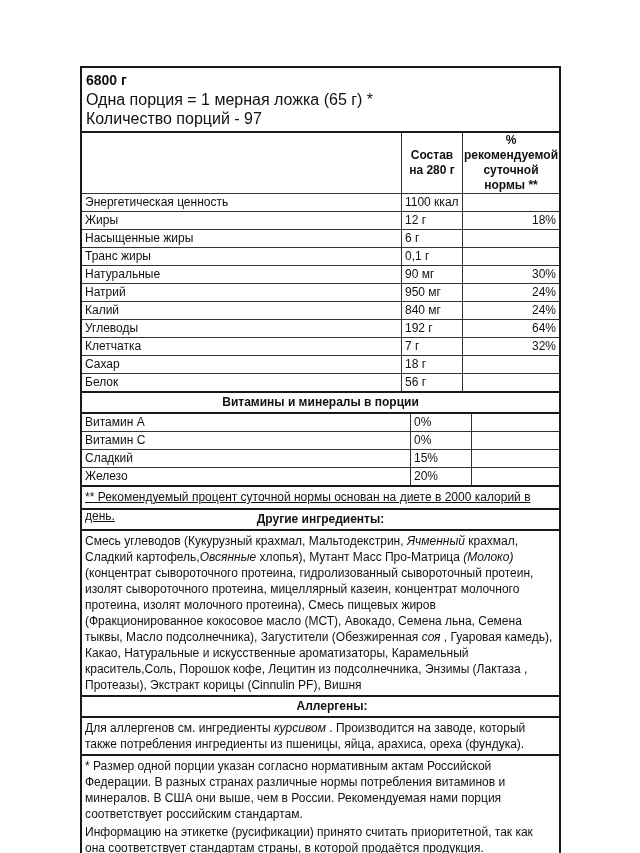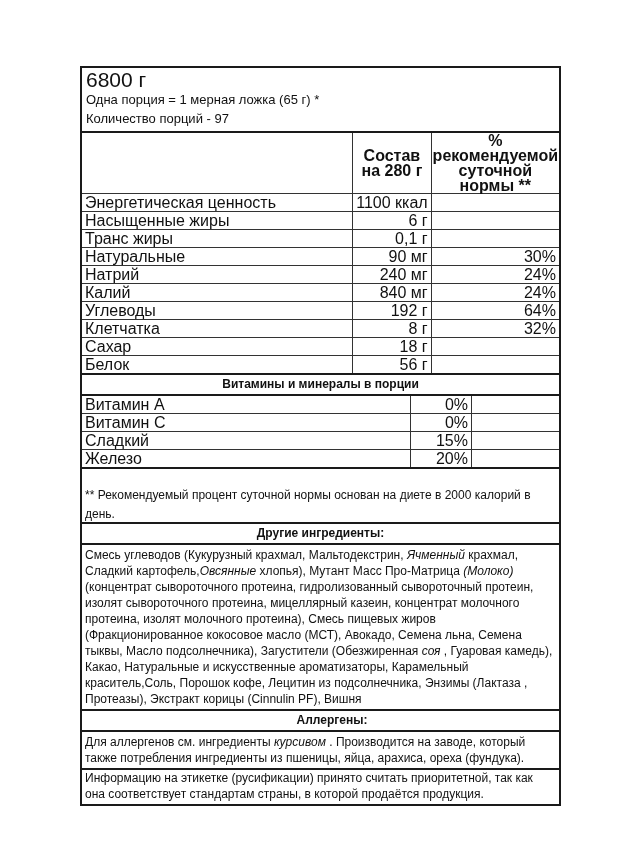--- a/index.html
+++ b/index.html
@@ -1,37 +1,37 @@
 <!DOCTYPE html>
 <html><head>
 <meta charset="utf-8">
 <style>
   html, body { margin: 0; padding: 0; background: #ffffff; }
   body { width: 640px; height: 853px; position: relative; font-family: "Liberation Sans", sans-serif; color: #111; font-size: 12px; }
   .label { position: absolute; left: 80px; top: 66px; width: 481px; border: 2px solid #1a1a1a; box-sizing: border-box; }
   .block { border-bottom: 2px solid #1a1a1a; }
   .block:last-child { border-bottom: none; }
   .hdr { padding: 2px 4px 3px 4px; }
-  .hdr .weight { font-weight: normal; font-size: 21px; line-height: 20px; }
-  .hdr .line { line-height: 19px; font-size: 13px; }
+  .hdr .weight { font-weight: bold; font-size: 14px; line-height: 20px; }
+  .hdr .line { line-height: 19px; font-size: 16px; }
   table { border-collapse: collapse; width: 100%; }
-  td { border: 1px solid #333; padding: 0 3px; height: 17px; line-height: 17px; font-size: 16px; }
+  td { border: 1px solid #333; padding: 0 3px; height: 17px; line-height: 17px; font-size: 12px; }
   table tr:first-child td { border-top: none; }
   table tr td:first-child { border-left: none; }
   table tr td:last-child { border-right: none; }
   table tr:last-child td { border-bottom: none; }
   .c1 { width: 322px; }
-  .c2 { width: 54px; text-align: right; white-space: nowrap; }
+  .c2 { width: 54px; white-space: nowrap; }
   .c3 { text-align: right; }
   .colhead td { height: 58px; vertical-align: middle; }
   .colhead .c2, .colhead .c3 { text-align: center; font-weight: bold; line-height: 15px; white-space: normal; }
   .colhead .c3 { padding: 0 1px; }
   .section-title { font-weight: bold; padding: 0 3px; height: 19px; line-height: 19px; border-top: 2px solid #1a1a1a; border-bottom: 2px solid #1a1a1a; text-align: center; }
   .para { padding: 2px 3px; line-height: 16px; font-size: 12px; }
-  .note { padding: 17px 3px; height: 19px; line-height: 19px; border-top: 2px solid #1a1a1a; }
+  .note { padding: 1px 3px; height: 19px; line-height: 19px; border-top: 2px solid #1a1a1a; text-decoration: underline; }
   i { font-style: italic; }
 </style>
 </head>
 <body>
 
 <div class="label">
   <div class="block hdr">
     <div class="weight">6800 г</div>
     <div class="line">Одна порция  =  1 мерная ложка (65 г) *</div>
     <div class="line">Количество порций - 97</div>
@@ -44,52 +44,57 @@
           <td class="c1"></td>
           <td class="c2">Состав на 280 г</td>
           <td class="c3">% рекомендуемой суточной нормы **</td>
         </tr>
       <tr>
             <td class="c1">Энергетическая ценность</td>
             <td class="c2">1100 ккал</td>
             <td class="c3"></td>
           </tr>
           <tr>
+            <td class="c1">Жиры</td>
+            <td class="c2">12 г</td>
+            <td class="c3">18%</td>
+          </tr>
+          <tr>
             <td class="c1">Насыщенные жиры</td>
             <td class="c2">6 г</td>
             <td class="c3"></td>
           </tr>
           <tr>
             <td class="c1">Транс жиры</td>
             <td class="c2">0,1 г</td>
             <td class="c3"></td>
           </tr>
           <tr>
             <td class="c1">Натуральные</td>
             <td class="c2">90 мг</td>
             <td class="c3">30%</td>
           </tr>
           <tr>
             <td class="c1">Натрий</td>
-            <td class="c2">240 мг</td>
+            <td class="c2">950 мг</td>
             <td class="c3">24%</td>
           </tr>
           <tr>
             <td class="c1">Калий</td>
             <td class="c2">840 мг</td>
             <td class="c3">24%</td>
           </tr>
           <tr>
             <td class="c1">Углеводы</td>
             <td class="c2">192 г</td>
             <td class="c3">64%</td>
           </tr>
           <tr>
             <td class="c1">Клетчатка</td>
-            <td class="c2">8 г</td>
+            <td class="c2">7 г</td>
             <td class="c3">32%</td>
           </tr>
           <tr>
             <td class="c1">Сахар</td>
             <td class="c2">18 г</td>
             <td class="c3"></td>
           </tr>
           <tr>
             <td class="c1">Белок</td>
             <td class="c2">56 г</td>
@@ -129,15 +134,16 @@
     <div class="section-title" style="border-top:none;">Другие ингредиенты:</div>
     <div class="para" id="ingredients-text"><span>Смесь углеводов (Кукурузный крахмал, Мальтодекстрин, </span><i>Ячменный</i><span>  крахмал, Сладкий картофель,</span><i>Овсянные</i><span>  хлопья), Мутант Масс Про-Матрица </span><i>(Молоко)</i><span>  (концентрат сывороточного протеина, гидролизованный сывороточный протеин, изолят сывороточного протеина, мицеллярный казеин, концентрат молочного протеина, изолят молочного протеина), Смесь пищевых жиров (Фракционированное кокосовое масло (МСТ), Авокадо, Семена льна, Семена тыквы, Масло подсолнечника), Загустители (Обезжиренная </span><i>соя</i><span> , Гуаровая камедь), Какао, Натуральные и искусственные ароматизаторы, Карамельный краситель,Соль, Порошок кофе, Лецитин из подсолнечника, Энзимы (Лактаза , Протеазы), Экстракт корицы (Cinnulin PF), Вишня</span></div>
   </div>
 
   <div class="block">
     <div class="section-title" style="border-top:none;padding-left:26px;">Аллергены:</div>
     <div class="para" id="allergens-text"><span>Для аллергенов см. ингредиенты </span><i>курсивом</i><span> .  Производится на заводе, который также потребления ингредиенты из пшеницы, яйца, арахиса, ореха (фундука).</span></div>
   </div>
 
   <div class="block">
+    <div class="para">* Размер одной порции указан согласно нормативным актам Российской Федерации. В разных странах различные нормы потребления витаминов и минералов. В США они выше, чем в России. Рекомендуемая нами порция соответствует российским стандартам.</div>
     <div class="para" style="padding-top:0;">Информацию на этикетке (русификации) принято считать приоритетной, так как она соответствует стандартам страны, в которой продаётся продукция.</div>
   </div>
 </div>
 
 </body></html>

